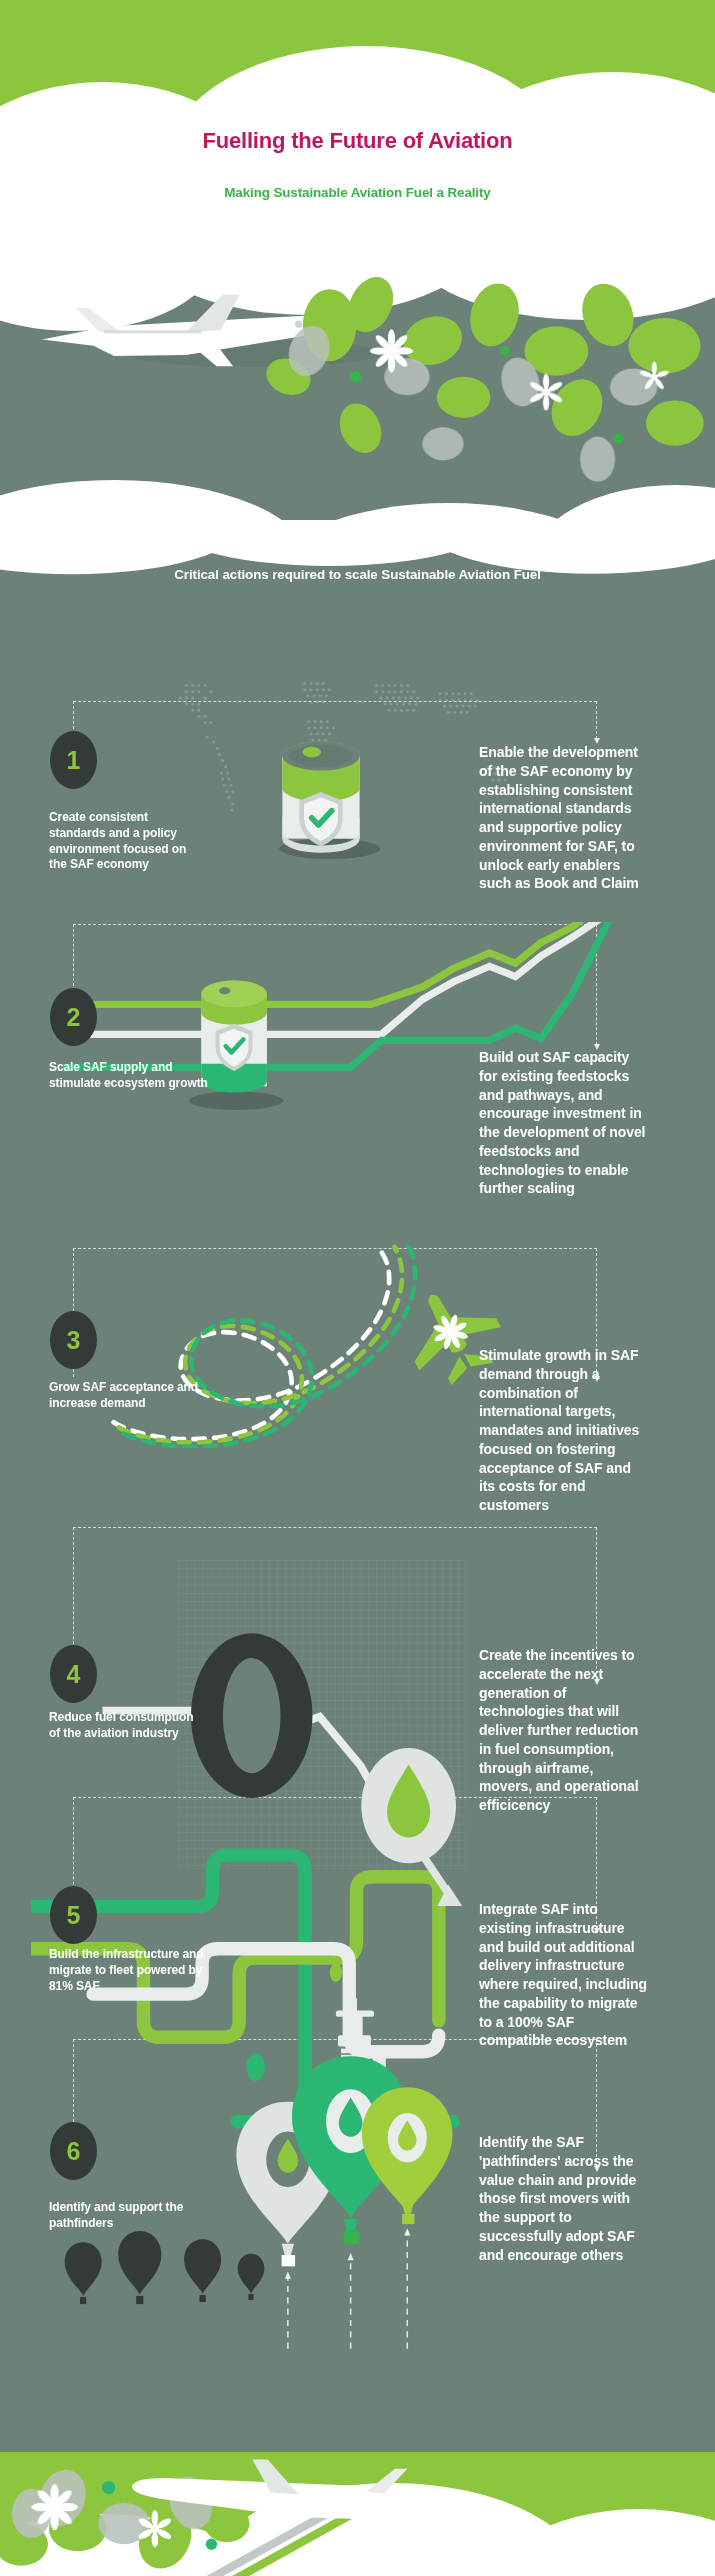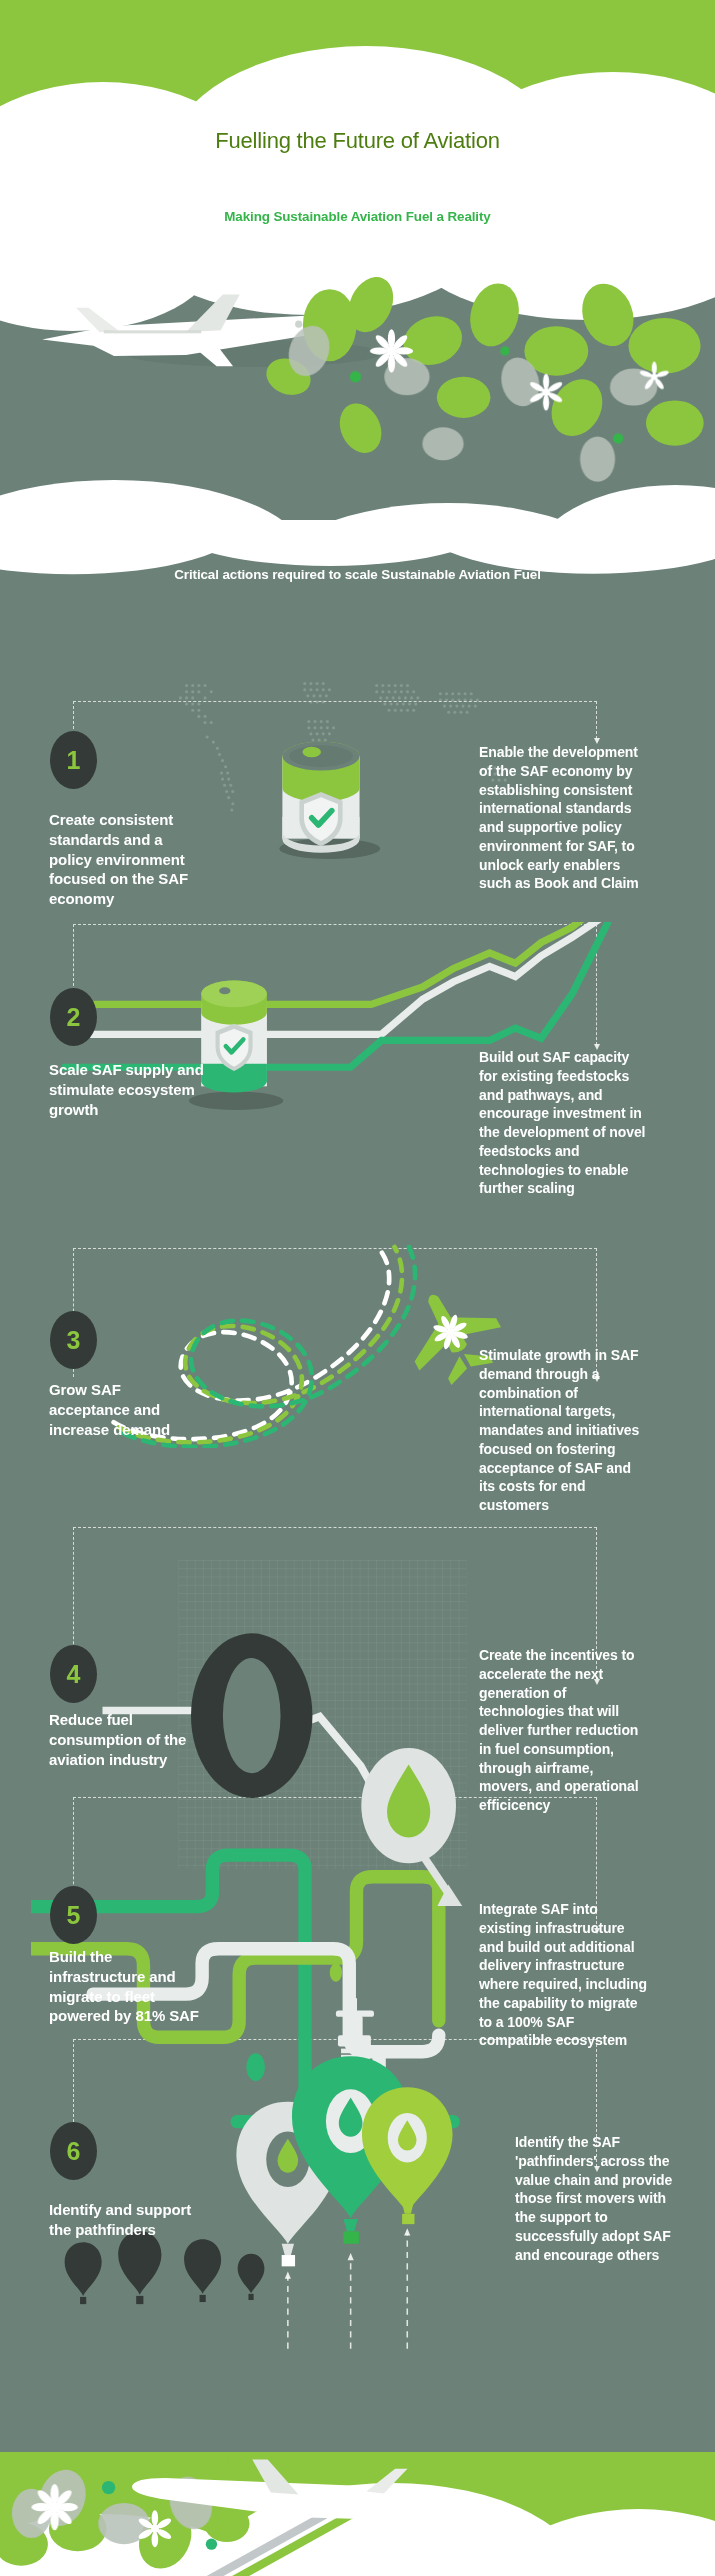--- a/index.html
+++ b/index.html
@@ -17,23 +17,23 @@
   .cloud-w { position:absolute; background:#ffffff; border-radius:50%; }
   .cw1 { left:-62px; top:82px; width:330px; height:222px; }
   .cw2 { left:170px; top:46px; width:392px; height:222px; }
   .cw3 { left:443px; top:72px; width:340px; height:216px; }
   .hero-white-band { position:absolute; left:0; top:170px; width:715px; height:103px; background:#ffffff; }
 
   .logo-wrap { position:absolute; left:0; top:49px; width:715px; text-align:center; z-index:30; }
   .logo { display:inline-block; position:relative; }
   .logo svg { display:block; }
   .hero-title { position:absolute; left:0; top:128px; width:715px; text-align:center; z-index:30;
-    font-size:22px; font-weight:normal; color:#4d7c0f; letter-spacing:-0.2px; }
+    font-size:22px; font-weight:bold; color:#be185d; letter-spacing:-0.2px; }
   .hero-sub { position:absolute; left:0; top:185px; width:715px; text-align:center; z-index:30;
-    font-size:13.4px; font-weight:bold; color:#35b44a; letter-spacing:-0.1px;margin-top:24px; }
+    font-size:13.4px; font-weight:bold; color:#35b44a; letter-spacing:-0.1px; }
 
   
   .sky { position:absolute; left:0; top:222px; width:715px; height:330px; background:#6c8279; overflow:hidden; }
   .sky-top-white { position:absolute; left:0; top:0; width:715px; height:62px; background:#ffffff; }
   .skycloud { position:absolute; background:#ffffff; border-radius:50%; }
   .sc1 { left:-72px; top:-46px; width:289px; height:155px; }
   .sc2 { left:129px; top:-77px; width:361px; height:170px; }
   .sc3 { left:407px; top:-57px; width:361px; height:155px; }
   .sky-bottom-cloud { position:absolute; background:#ffffff; border-radius:50%; }
   .sb1 { left:-82px; top:258px; width:392px; height:165px; }
@@ -45,21 +45,21 @@
 
   
   .body-dark { position:absolute; left:0; top:546px; width:715px; height:1906px; background:#6c8279; }
   .section-head { position:absolute; left:0; top:567px; width:715px; text-align:center; z-index:20;
     color:#ffffff; font-size:13.4px; font-weight:bold; letter-spacing:-0.1px; }
 
   .step { position:absolute; left:0; width:715px; }
   .badge { position:absolute; width:47px; height:58px; border-radius:50%; background:#333a38;
     display:flex; align-items:center; justify-content:center; color:#8cc63e; font-size:25px;
     font-weight:bold; z-index:25; }
-  .step-label { position:absolute; color:#ffffff; font-size:15px; font-weight:bold; line-height:1.32;
+  .step-label { position:absolute; color:#ffffff; font-size:12px; font-weight:bold; line-height:1.32;
     z-index:22; letter-spacing:-0.1px; }
   .step-desc { position:absolute; color:#ffffff; font-size:14px; font-weight:bold; line-height:1.34;
     z-index:22; letter-spacing:-0.1px; width:170px; }
 
   .dashbox { position:absolute; border-left:1px dashed rgba(255,255,255,.72);
     border-top:1px dashed rgba(255,255,255,.72); border-right:1px dashed rgba(255,255,255,.72);
     z-index:6; }
   .arrowhead { position:absolute; width:0;height:0; border-left:3.6px solid transparent;
     border-right:3.6px solid transparent; border-top:6.2px solid rgba(255,255,255,.85); z-index:7; }
 
@@ -558,21 +558,21 @@
       <path d="M386 44 c -16 0 -26 14 -26 29 c0 22 22 38 26 48 c4 -10 26 -26 26 -48 c0 -15 -10 -29 -26 -29 Z"></path>
       <rect x="381" y="122" width="10" height="12"></rect>
     </g>
   </svg>
 
   <div class="badge" style="left:50px; top:2122px;">
     <span>6</span>
   </div>
 
   <div class="step-label" style="left:49px; top:2200px; width:155px;">Identify and support the pathfinders</div>
-  <div class="step-desc" style="left:479px; top:2133px;margin-left:36px;">Identify the SAF 'pathfinders' across the value chain and provide those first movers with the support to successfully adopt SAF and encourage others</div>
+  <div class="step-desc" style="left:479px; top:2133px;">Identify the SAF 'pathfinders' across the value chain and provide those first movers with the support to successfully adopt SAF and encourage others</div>
 </div>
 
 <div class="foot-hero">
   <div class="foot-topdark"></div>
   <div class="foot-green"></div>
   <div class="fcloud fc1"></div>
   <div class="fcloud fc2"></div>
   <div class="fcloud fc3"></div>
 
   <svg width="715" height="216" viewBox="0 0 1388 420" style="position:absolute;left:0;top:-93px;z-index:5">

